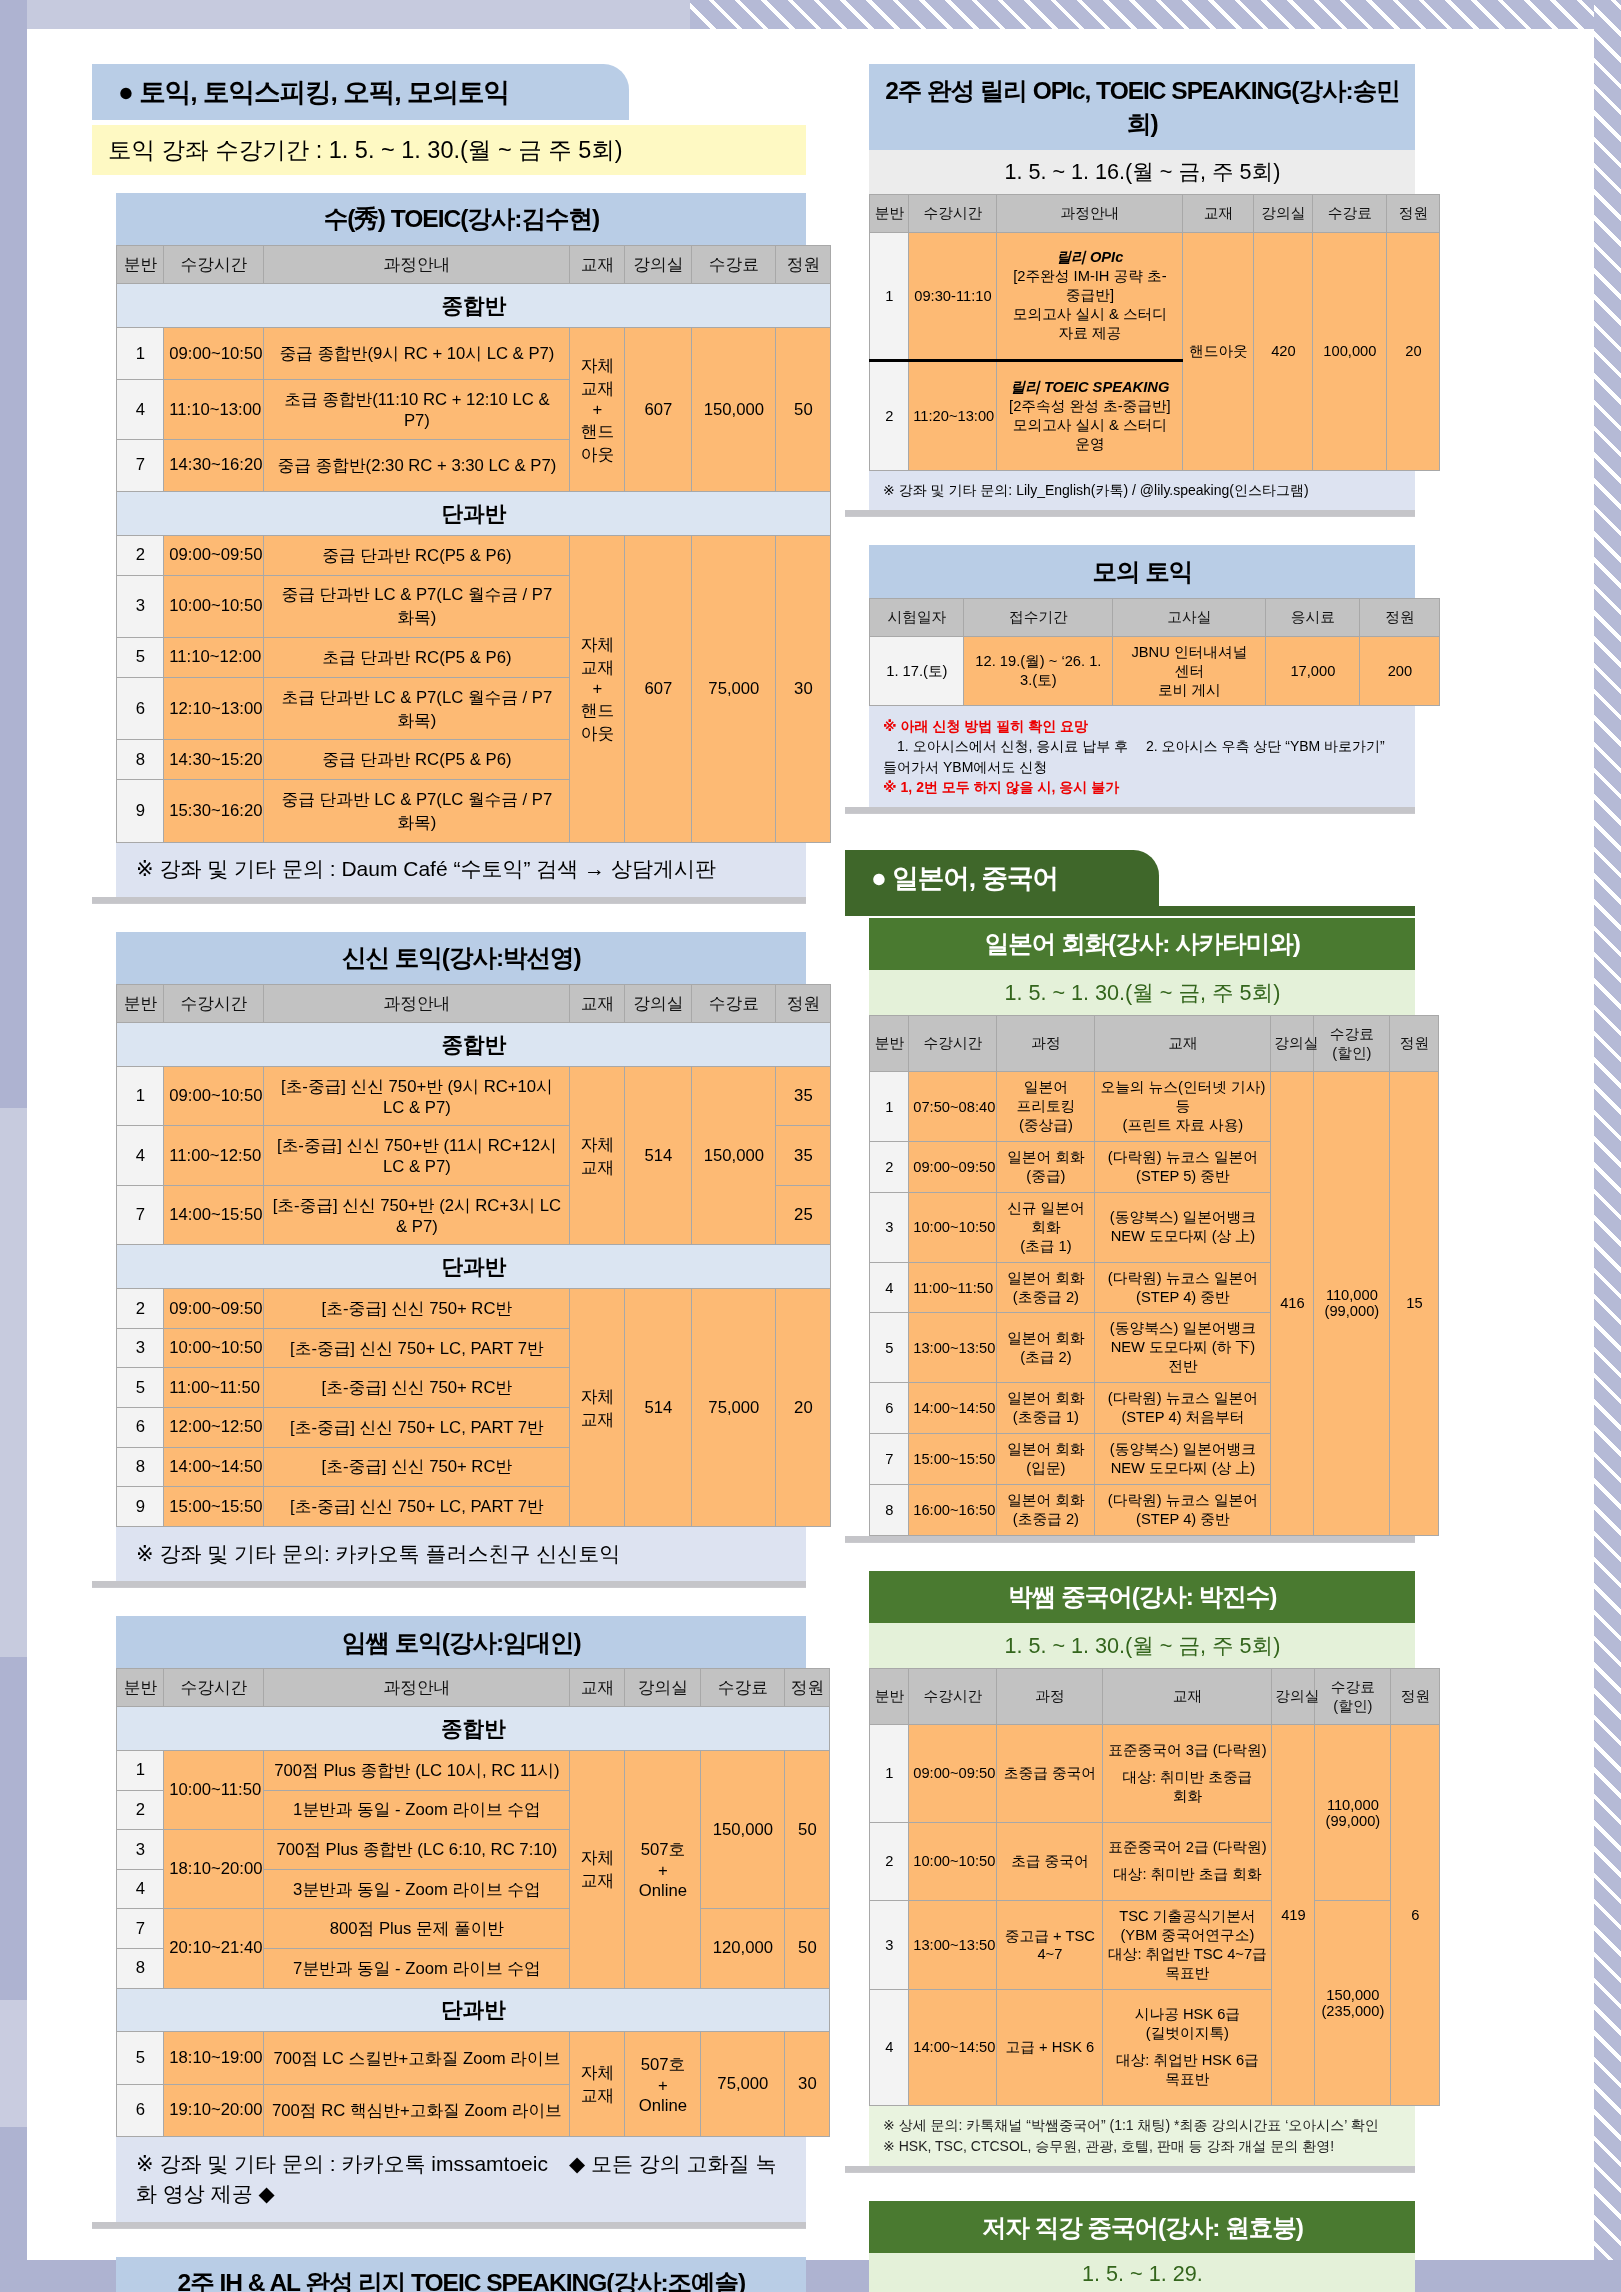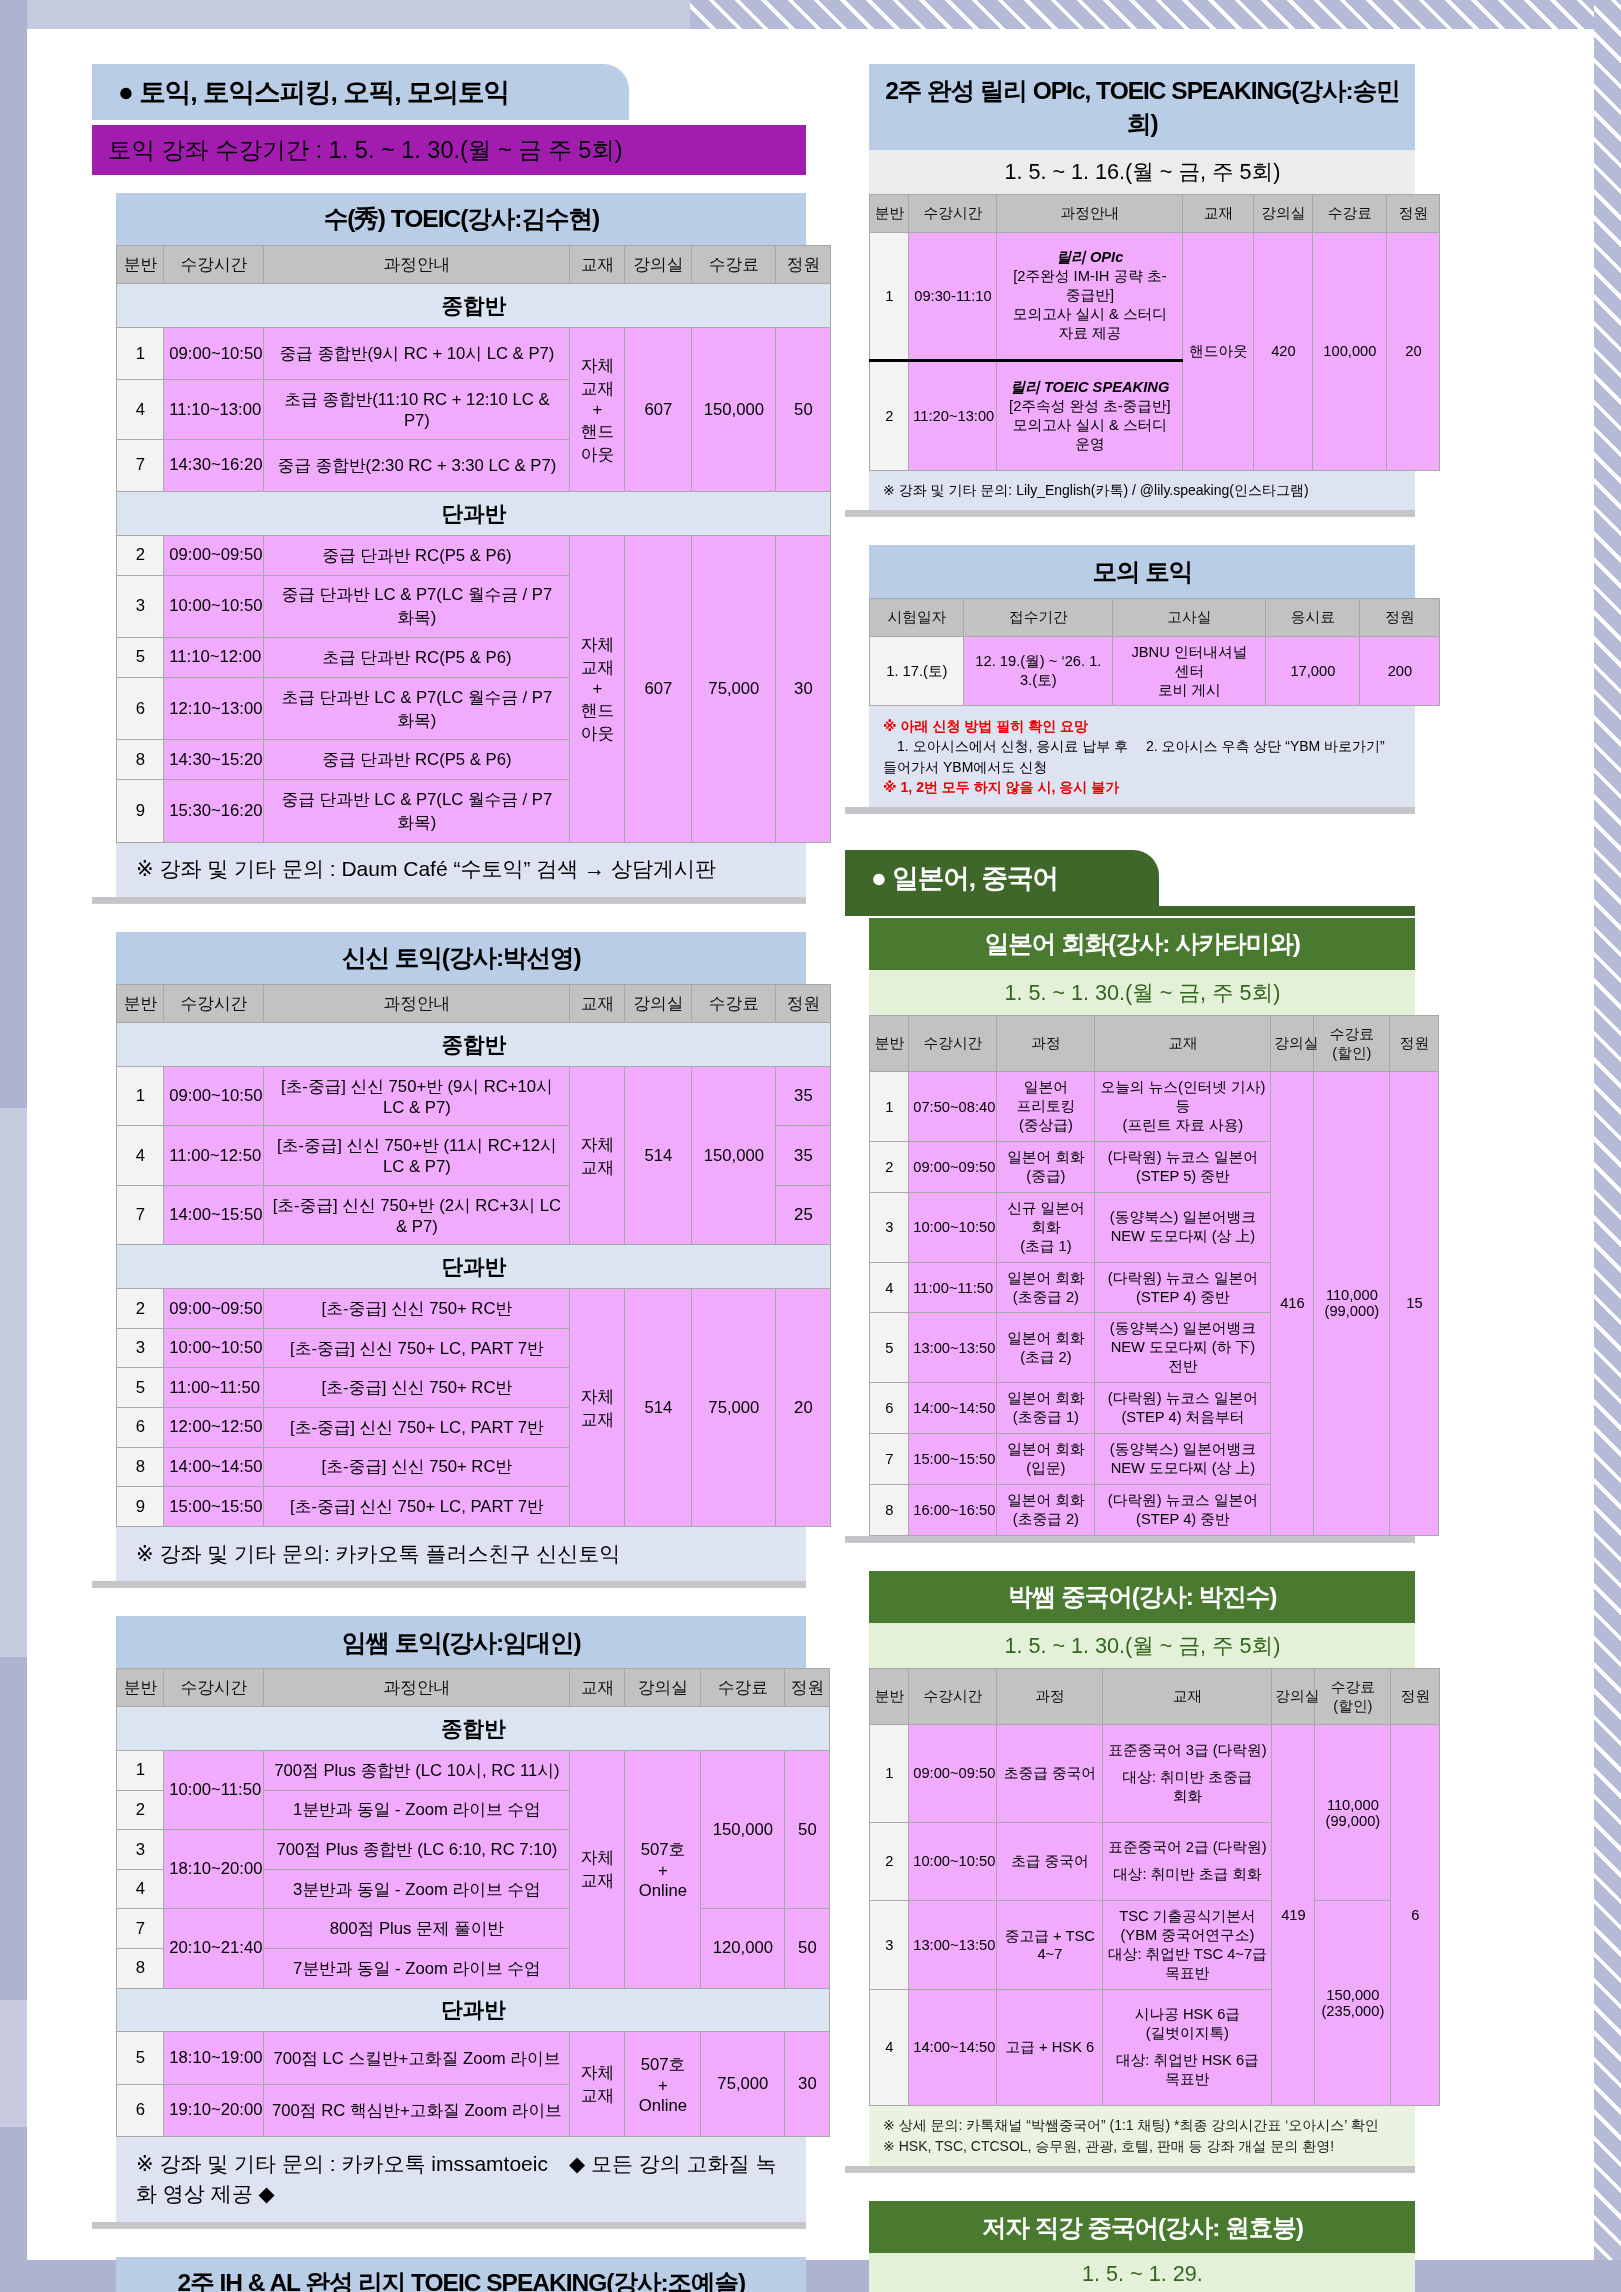--- a/index.html
+++ b/index.html
@@ -22,31 +22,31 @@
   .page{position:absolute;left:27.4px;top:29px;right:27.4px;bottom:33px;background:#ffffff;}
   .content{position:absolute;left:65px;top:35px;display:flex;gap:39px;}
   .col-left{width:714px;}
   .col-right{width:570px;}
 
   
   .pill{font-weight:bold;padding:9.8px 25.5px;border-radius:0 25.5px 0 0;font-size:26.5px;letter-spacing:-1px;margin-bottom:5.9px;}
   .pill.blue{background:#b9cde6;color:#000;width:537px;}
   .pill.green{background:#3f672a;color:#fff;width:314px;margin-bottom:0;}
   .green-rule{height:9.8px;background:#3f672a;margin-bottom:2px;}
-  .graybar{background:#a21caf;color:#000;font-size:23.5px;padding:8.8px 15.7px;margin-bottom:17.6px;}
+  .graybar{background:#fef9c3;color:#000;font-size:23.5px;padding:8.8px 15.7px;margin-bottom:17.6px;}
 
   
   .block{margin-bottom:35px;box-shadow:0 6.9px 0 rgba(90,90,100,0.35);padding-left:24px;}
   .tbl-title{font-weight:bold;text-align:center;font-size:24.5px;padding:9.8px 3.9px;letter-spacing:-1px;}
   .theme-blue .tbl-title{background:#b9cde6;color:#000;}
   .theme-green .tbl-title{background:#4a7a30;color:#fff;}
   .tbl-sub{text-align:center;font-weight:normal;font-size:21.6px;padding:7.8px 3.9px;}
   .theme-blue .tbl-sub{background:#ececec;color:#000;}
   .theme-green .tbl-sub{background:#e4f1d9;color:#33651c;}
-  table{border-collapse:collapse;width:100%;table-layout:fixed;background:#f0abfc;}
+  table{border-collapse:collapse;width:100%;table-layout:fixed;background:#fdba74;}
   td{border:1px solid #a8a8a8;text-align:center;vertical-align:middle;padding:7.8px 4.9px;font-size:16.7px;color:#000;word-break:keep-all;}
   .col-right td{font-size:14.7px;padding:5.9px 3.9px;}
   tr.hdr td{background:#c2c2c2;font-size:16.7px;padding:6.9px 2.9px;color:#111;}
   .col-right tr.hdr td{font-size:14.7px;padding:8.8px 2.9px;}
   td.band{background:#dbe5f2;font-weight:bold;font-size:21.6px;padding:6.9px;}
   td.num{background:#f3f3f3;}
   td.b,.b{font-weight:bold;font-style:italic;}
   .red{color:#ec0000;font-weight:bold;}
   td.py-md{padding-top:15.7px;padding-bottom:15.7px;}
   td.sep-top{border-top:3.9px solid #000;}

